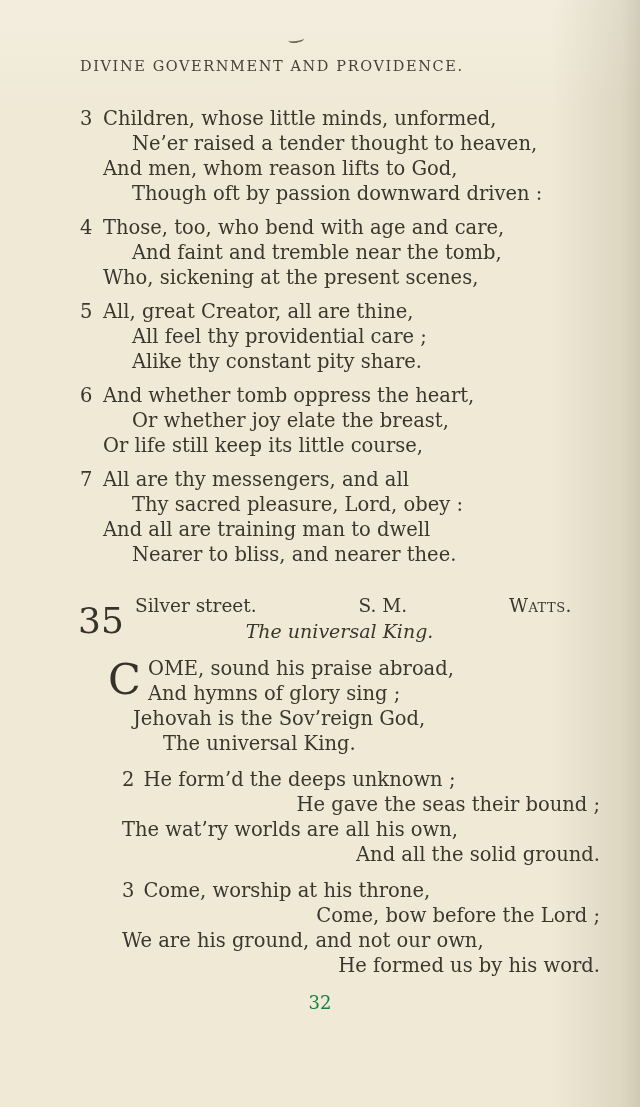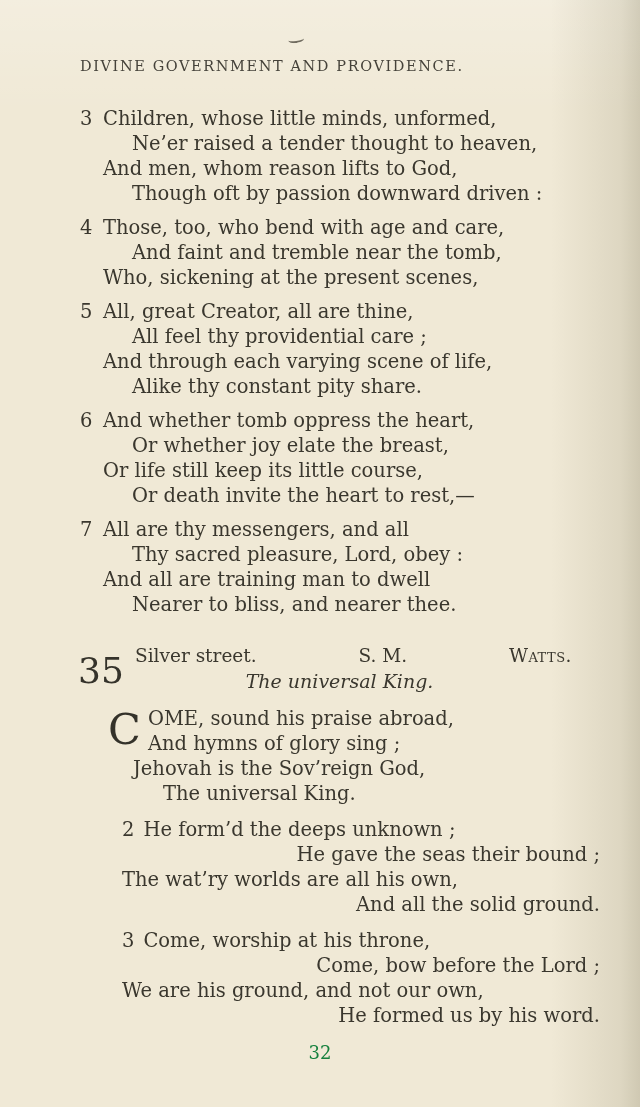--- a/index.html
+++ b/index.html
@@ -104,30 +104,28 @@
     <span class="vnum">4</span>
     <div class="line">Those, too, who bend with age and care,</div>
     <div class="line indent">And faint and tremble near the tomb,</div>
     <div class="line">Who, sickening at the present scenes,</div>
   </div>
 
   <div class="verse">
     <span class="vnum">5</span>
     <div class="line">All, great Creator, all are thine,</div>
     <div class="line indent">All feel thy providential care ;</div>
-    <div class="line">And through each varying scene of life,</div>
     <div class="line indent">Alike thy constant pity share.</div>
   </div>
 
   <div class="verse">
     <span class="vnum">6</span>
     <div class="line">And whether tomb oppress the heart,</div>
     <div class="line indent">Or whether joy elate the breast,</div>
     <div class="line">Or life still keep its little course,</div>
-    <div class="line indent">Or death invite the heart to rest,—</div>
   </div>
 
   <div class="verse">
     <span class="vnum">7</span>
     <div class="line">All are thy messengers, and all</div>
     <div class="line indent">Thy sacred pleasure, Lord, obey :</div>
     <div class="line">And all are training man to dwell</div>
     <div class="line indent">Nearer to bliss, and nearer thee.</div>
   </div>
 

